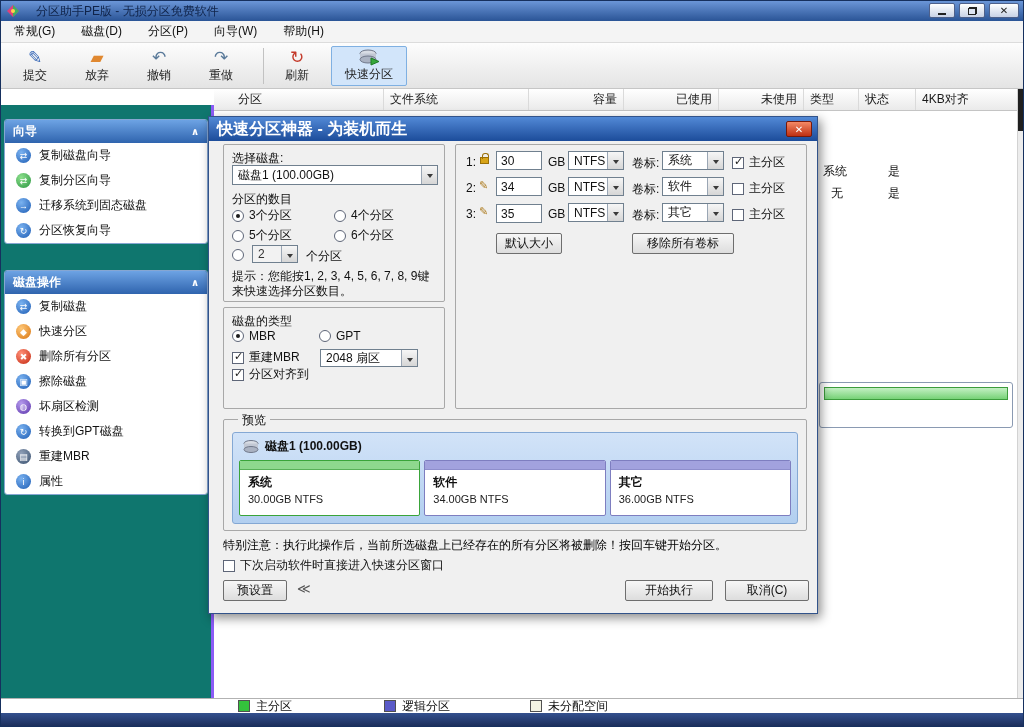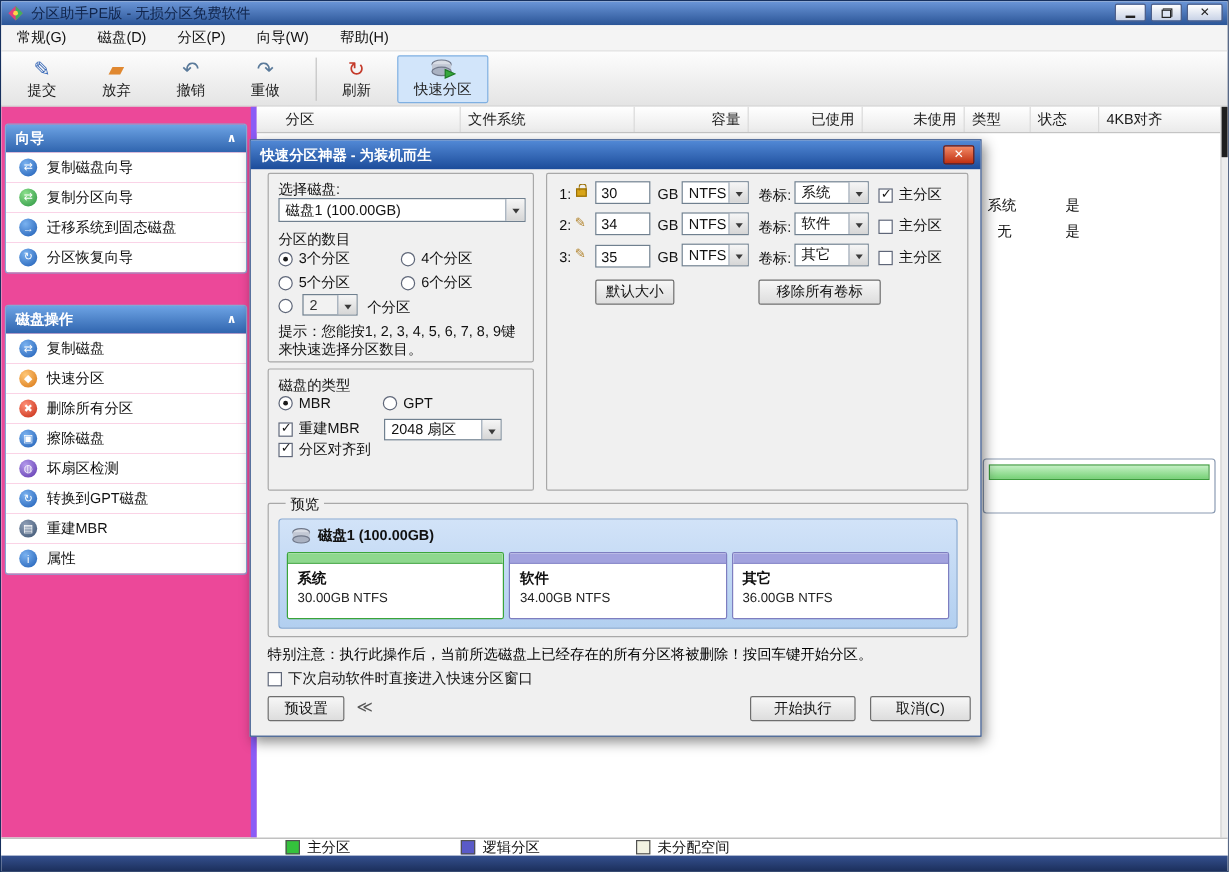--- a/index.html
+++ b/index.html
@@ -1,20 +1,20 @@
 <!DOCTYPE html>
 <html><head>
 <meta charset="utf-8">
 <style>
   *{margin:0;padding:0;box-sizing:border-box}
   body{font-family:"Liberation Sans","DejaVu Sans",sans-serif;background:#777}
   .window{position:relative;width:1024px;height:727px;background:#f0f0f0;overflow:hidden;border:1px solid #16305e}
 
   
-  .titlebar{position:absolute;top:0;left:0;width:100%;height:20px;background:linear-gradient(#6b96d8,#2a5496);display:flex;align-items:center;gap:6px;padding:0 5px}
+  .titlebar{position:absolute;top:0;left:0;width:100%;height:20px;background:linear-gradient(#6b96d8,#2a5496);display:flex;align-items:center;gap:16px;padding:0 5px}
   .title-text{font-size:12px;color:#10244a}
   .winbtns{position:absolute;right:4px;top:2px;display:flex;gap:4px}
   .winbtn{width:26px;height:15px;background:linear-gradient(#ffffff,#c8d2e6);border:1px solid #4e608a;border-radius:2px;display:flex;align-items:center;justify-content:center;font-size:10px;color:#222}
   .minbar{width:8px;height:2px;background:#222;margin-top:7px}
   .restore{width:9px;height:8px;position:relative}
   .restore::before{content:'';position:absolute;right:0;top:0;width:6px;height:5px;border:1px solid #222}
   .restore::after{content:'';position:absolute;left:0;bottom:0;width:6px;height:5px;border:1px solid #222;background:#dde4f2}
 
   
   .menubar{position:absolute;top:20px;left:0;width:100%;height:22px;background:#f4f4f4;border-bottom:1px solid #dcdcdc;display:flex;align-items:center}
@@ -22,21 +22,21 @@
 
   
   .toolbar{position:absolute;top:42px;left:0;width:100%;height:46px;background:linear-gradient(#fdfdfd,#e4e4e4);border-bottom:1px solid #c6c6c6}
   .tbtn{position:absolute;top:3px;width:48px;height:40px;display:flex;flex-direction:column;align-items:center;justify-content:center;font-size:12px;color:#222}
   .ticon{font-size:17px;line-height:19px;height:19px}
   .tsep{position:absolute;left:262px;top:5px;width:1px;height:36px;background:#c2c2c2}
   .tbtn-quick{width:76px;background:#d2e5fa;border:1px solid #7fb0e2;border-radius:2px}
 
   
   .main{position:absolute;top:88px;left:0;width:1024px;height:624px;background:#fff}
-  .sidebar{position:absolute;left:0;top:0;width:213px;height:609px;background:#ec4899;border-right:5px solid #8b5cf6}
+  .sidebar{position:absolute;left:0;top:16px;width:213px;height:609px;background:#0f766e;border-right:3px solid #8b5cf6}
   .panel{margin:14px 3px 0 3px;border:1px solid #86a6d2;border-radius:3px;overflow:hidden}
   .panel2{margin-top:26px}
   .panel-header{height:23px;background:linear-gradient(#6da3e4,#2f64ae);color:#fff;font-weight:bold;font-size:12px;display:flex;align-items:center;justify-content:space-between;padding:0 8px}
   .panel-chevron{font-size:10px;color:#fff}
   .panel-item{height:25px;display:flex;align-items:center;gap:8px;padding-left:11px;font-size:12px;color:#111;background:#fff}
   .sic{width:15px;height:15px;border-radius:50%;display:flex;align-items:center;justify-content:center;font-size:9px;color:#fff;flex:0 0 auto}
   .ic-blue{background:radial-gradient(circle at 35% 30%,#7ab2f0,#1d5cb4)}
   .ic-green{background:radial-gradient(circle at 35% 30%,#8ce08c,#2a9440)}
   .ic-orange{background:radial-gradient(circle at 35% 30%,#ffc878,#d87410)}
   .ic-red{background:radial-gradient(circle at 35% 30%,#ff9078,#c42810)}
@@ -57,21 +57,21 @@
   .legend-item{display:flex;align-items:center;white-space:nowrap}
   .sq{width:12px;height:12px;border:1px solid #505050;margin-right:6px}
   .sq-pri{background:#34c23c}
   .sq-log{background:#5a5ac8}
   .sq-un{background:#f2f2e2}
 
   .bottombar{position:absolute;left:0;top:712px;width:100%;height:15px;background:linear-gradient(#34508e,#182a54)}
 
   
   .dialog{position:absolute;left:207px;top:115px;width:610px;height:498px;background:#f0f0f0;border:1px solid #32538a;box-shadow:3px 4px 10px rgba(0,0,0,.45);z-index:50}
-  .dlg-title{position:absolute;top:0;left:0;right:0;height:24px;background:linear-gradient(#5289d6,#1c4c9a);color:#fff;font-weight:bold;font-size:12px;display:flex;align-items:center;padding-left:8px}
+  .dlg-title{position:absolute;top:0;left:0;right:0;height:24px;background:linear-gradient(#5289d6,#1c4c9a);color:#fff;font-weight:bold;font-size:16px;display:flex;align-items:center;padding-left:8px}
   .dlg-close{position:absolute;right:5px;top:4px;width:26px;height:16px;background:linear-gradient(#f48a66,#bf3012);border:1px solid #76190a;border-radius:2px;color:#fff;font-size:10px;font-weight:bold;display:flex;align-items:center;justify-content:center}
   .gbox{position:absolute;border:1px solid #a8a8a8;border-radius:2px;background:#f0f0f0}
   .lbl{position:absolute;font-size:12px;color:#111;white-space:nowrap}
   .ctl{position:absolute;display:flex;align-items:center;gap:5px;font-size:12px;color:#111;white-space:nowrap}
   .radio{width:12px;height:12px;border:1px solid #5e6678;border-radius:50%;background:#fff;position:relative;flex:0 0 auto}
   .radio.on::after{content:'';position:absolute;left:3px;top:3px;width:4px;height:4px;border-radius:50%;background:#1c1c1c}
   .cb{width:12px;height:12px;border:1px solid #5e6678;background:#fff;position:relative;flex:0 0 auto}
   .cb.on::after{content:'✓';position:absolute;left:1px;top:-3px;font-size:11px;font-weight:bold;color:#1a1a1a}
   .select{position:absolute;height:20px;background:#fff;border:1px solid #70808f;font-size:12px;color:#111;display:flex;align-items:center;padding:0 18px 0 5px;white-space:nowrap}
   .select::after{content:'';position:absolute;right:0;top:0;bottom:0;width:15px;background:linear-gradient(#f6f6f6,#d6d6d6);border-left:1px solid #9aa6b4}

